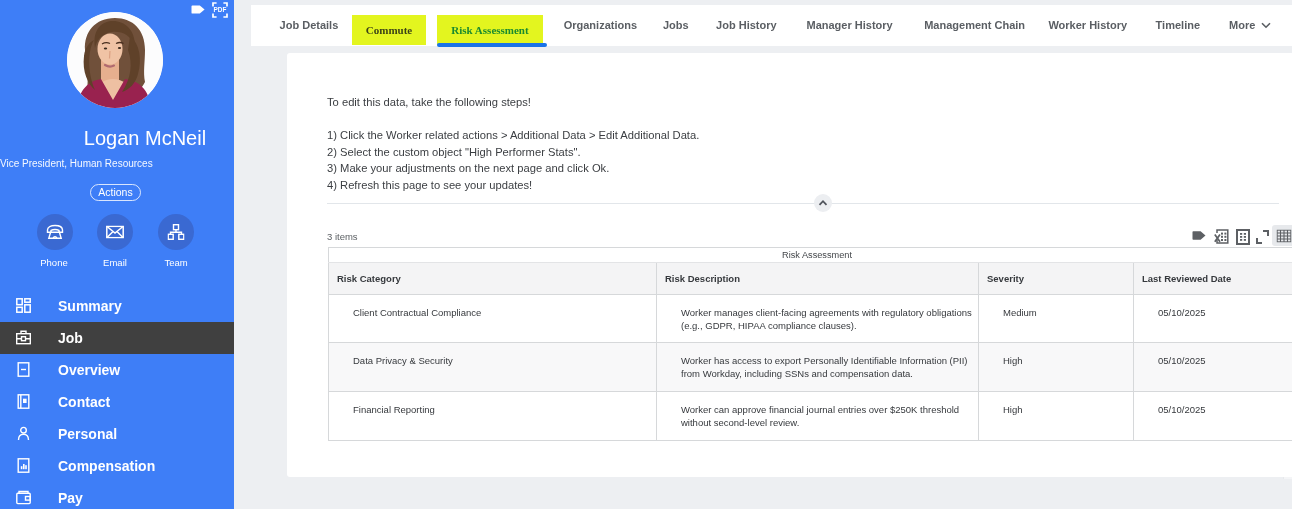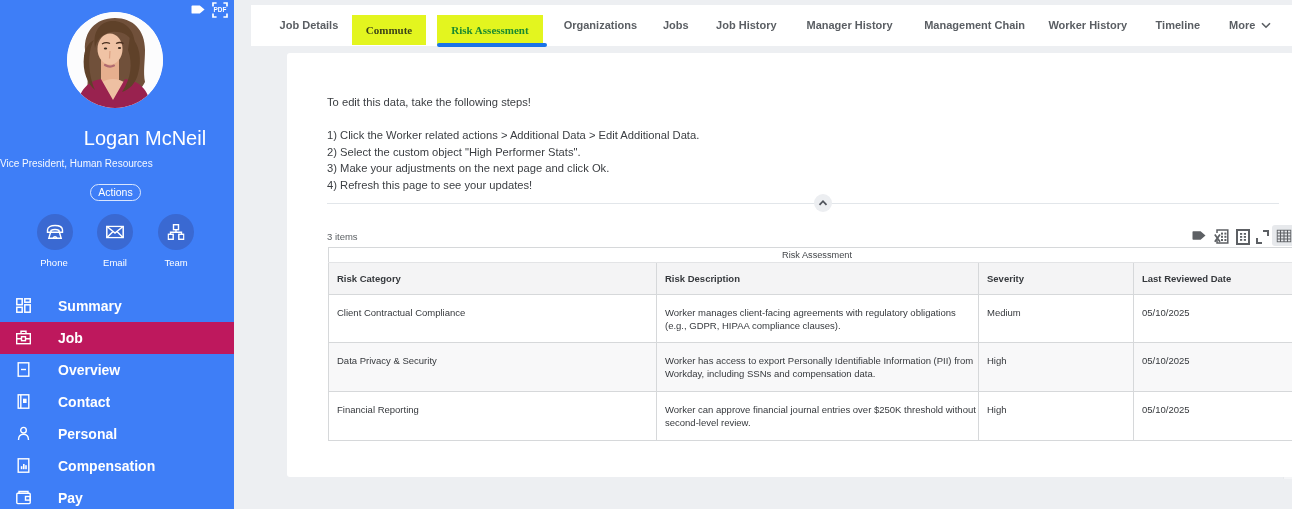--- a/index.html
+++ b/index.html
@@ -10,21 +10,21 @@
 
 #sidebar { position:absolute; left:0; top:0; width:234px; height:509px; background:#3e7ef7; }
 #avatar { position:absolute; left:67px; top:12px; width:96px; height:96px; border-radius:50%; overflow:hidden; background:#fff; }
 #name { position:absolute; left:0; top:127px; width:278px; text-align:center; color:#fff; font-size:20px; font-weight:400;padding-left:12px; }
 #subtitle { position:absolute; left:0; top:158px; width:234px; text-align:left; color:rgba(255,255,255,.95); font-size:10px; }
 #actions { position:absolute; left:90px; top:184px; width:51px; height:17px; border:1px solid rgba(255,255,255,.8); border-radius:9px; color:#fff; font-size:10.5px; text-align:center; line-height:15px; }
 .cbtn { position:absolute; top:214px; width:36px; height:36px; border-radius:50%; background:#3a69d2; }
 .cbtn svg { position:absolute; left:50%; top:50%; transform:translate(-50%,-50%); }
 .clabel { position:absolute; top:257px; color:#fff; font-size:9.5px; text-align:center; width:60px; }
 .mrow { position:absolute; left:0; width:234px; height:32px; }
-.mrow.sel { background:#be185d; }
+.mrow.sel { background:#404040; }
 .mrow svg { position:absolute; left:16px; top:8px; }
 .mrow .mlabel { position:absolute; left:58px; top:0; height:32px; line-height:32px; color:#fff; font-size:14px; font-weight:700; }
 
 
 #tabbar { position:absolute; left:251px; top:5px; width:1041px; height:41px; background:#fff; }
 .tab { position:absolute; top:0; height:41px; line-height:41px; font-size:11px; font-weight:700; color:#5a5e63; white-space:pre; }
 .hl { position:absolute; top:10px; height:30px; background:#e3f51f; text-align:center; }
 .hl span { display:inline-block; line-height:30px; font-size:11px; font-weight:700; white-space:pre;font-family:Liberation Serif, serif; }
 #underline { position:absolute; left:186px; top:38px; width:110px; height:4px; border-radius:2px; background:#1a73e8; }
 #panel { position:absolute; left:251px; top:53px; width:1032px; height:424px; background:#fff; border-radius:3px;margin-left:36px; }
@@ -32,21 +32,21 @@
 #divline { position:absolute; left:40px; right:40px; top:150px; height:1px; background:#e2e6ea; }
 #chevcirc { position:absolute; left:527px; top:141px; width:18px; height:18px; border-radius:50%; background:#eceef1; }
 #items { position:absolute; left:40px; top:178px; font-size:9.5px; color:#5a5e62; }
 .ticon { position:absolute; }
 #seg1 { position:absolute; left:985px; top:172px; width:23px; height:21px; background:#e7e9ec; border-radius:3px 0 0 3px; }
 #seg2 { position:absolute; left:1008px; top:172px; width:22px; height:21px; background:#1573e6; border-radius:0 3px 3px 0; }
 #seg1 svg, #seg2 svg { position:absolute; left:50%; top:50%; transform:translate(-50%,-50%); }
 
 
 #tbl { position:absolute; left:41px; top:194px; width:977px; border-collapse:collapse; table-layout:fixed; font-size:9.7px; color:#36393d; }
-#tbl td, #tbl th { border:1px solid #d6d8da; vertical-align:top; text-align:left; padding:11px 0 0 8px; font-size:9.5px; line-height:13px; }
+#tbl td, #tbl th { border:1px solid #d6d8da; vertical-align:top; text-align:left; padding:11px 0 0 24px; font-size:9.5px; line-height:13px; }
 #tbl .cap { padding:0; height:15px; text-align:center; vertical-align:middle; font-size:9.2px; color:#44474b; border-bottom:1px solid #e3e4e6; font-weight:400; }
 #tbl thead th.h { background:#f4f4f5; height:32px; padding:0 8px; vertical-align:middle; font-weight:700; }
 #tbl tbody tr.r1 td { height:48px; }
 #tbl tbody tr.r2 td { height:49px; background:#f8f8f9; }
 #tbl tbody tr.r3 td { height:49px; }
 </style>
 </head>
 <body>
 
 <div id="sidebar">

